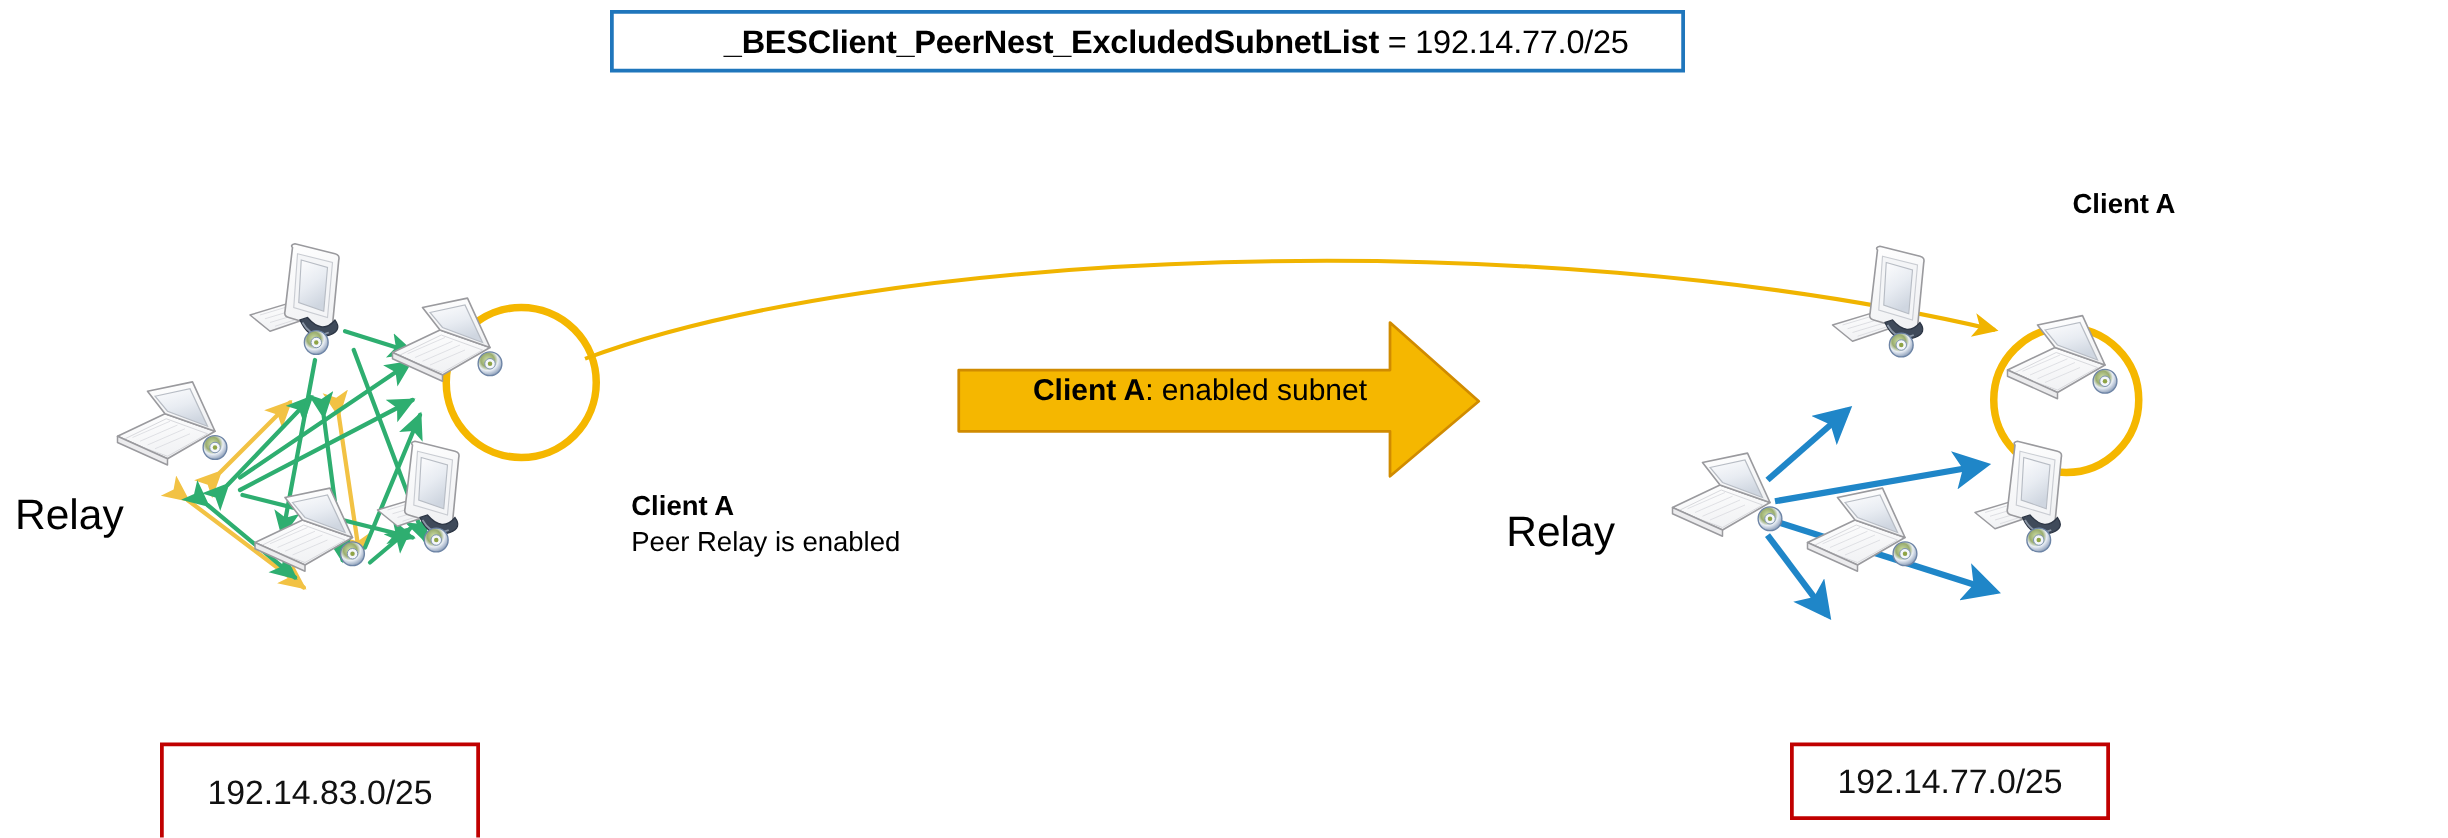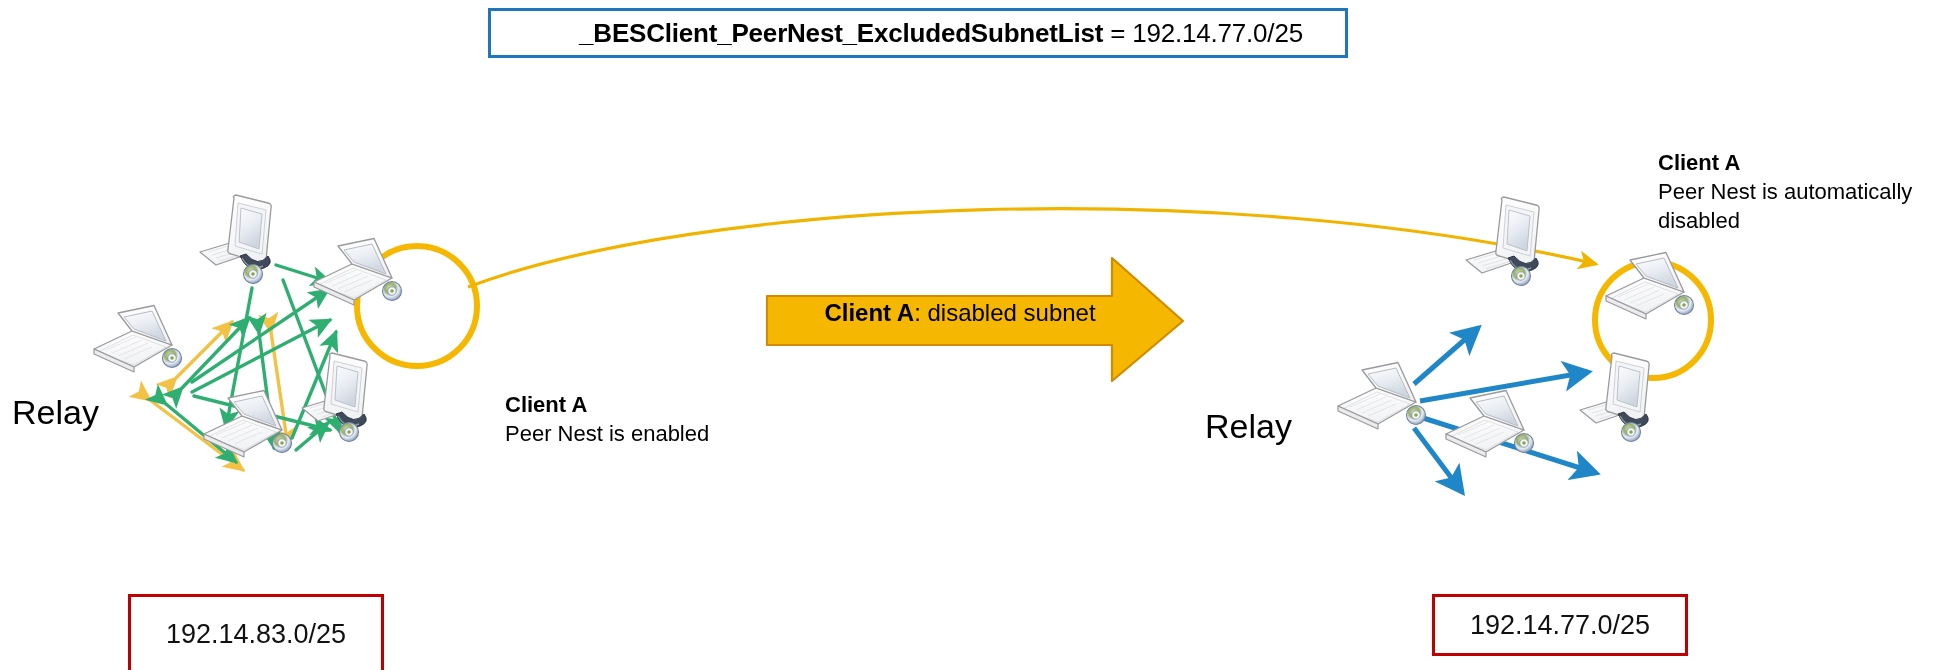--- a/index.html
+++ b/index.html
@@ -226,33 +226,32 @@
   </svg>
 
   <div class="title-box">
     <div class="title-text">
       <span class="k">_BESClient_PeerNest_ExcludedSubnetList</span><span class="v"> = </span><span class="v">192.14.77.0/25</span>
     </div>
   </div>
 
   <div class="banner-text">
     <b>Client A</b>
-      <span>: disabled subnet</span>
+      <span>: enabled subnet</span>
   </div>
 
   <div class="lbl lbl-relay" id="relay-left">Relay</div>
 
   <div class="lbl lbl-relay" id="relay-right">Relay</div>
 
   <div class="callout" id="callout-left">
     <span class="hdr">Client A</span>
-    <span class="sub">Peer Nest is enabled</span>
+    <span class="sub">Peer Relay is enabled</span>
   </div>
 
   <div class="callout" id="callout-right">
     <span class="hdr">Client A</span>
-    <span class="sub">Peer Nest is automatically disabled</span>
   </div>
 
   <div class="subnet-box" id="subnet-left">192.14.83.0/25</div>
   <div class="subnet-box" id="subnet-right">192.14.77.0/25</div>
 
 </div>
 
 </body></html>

